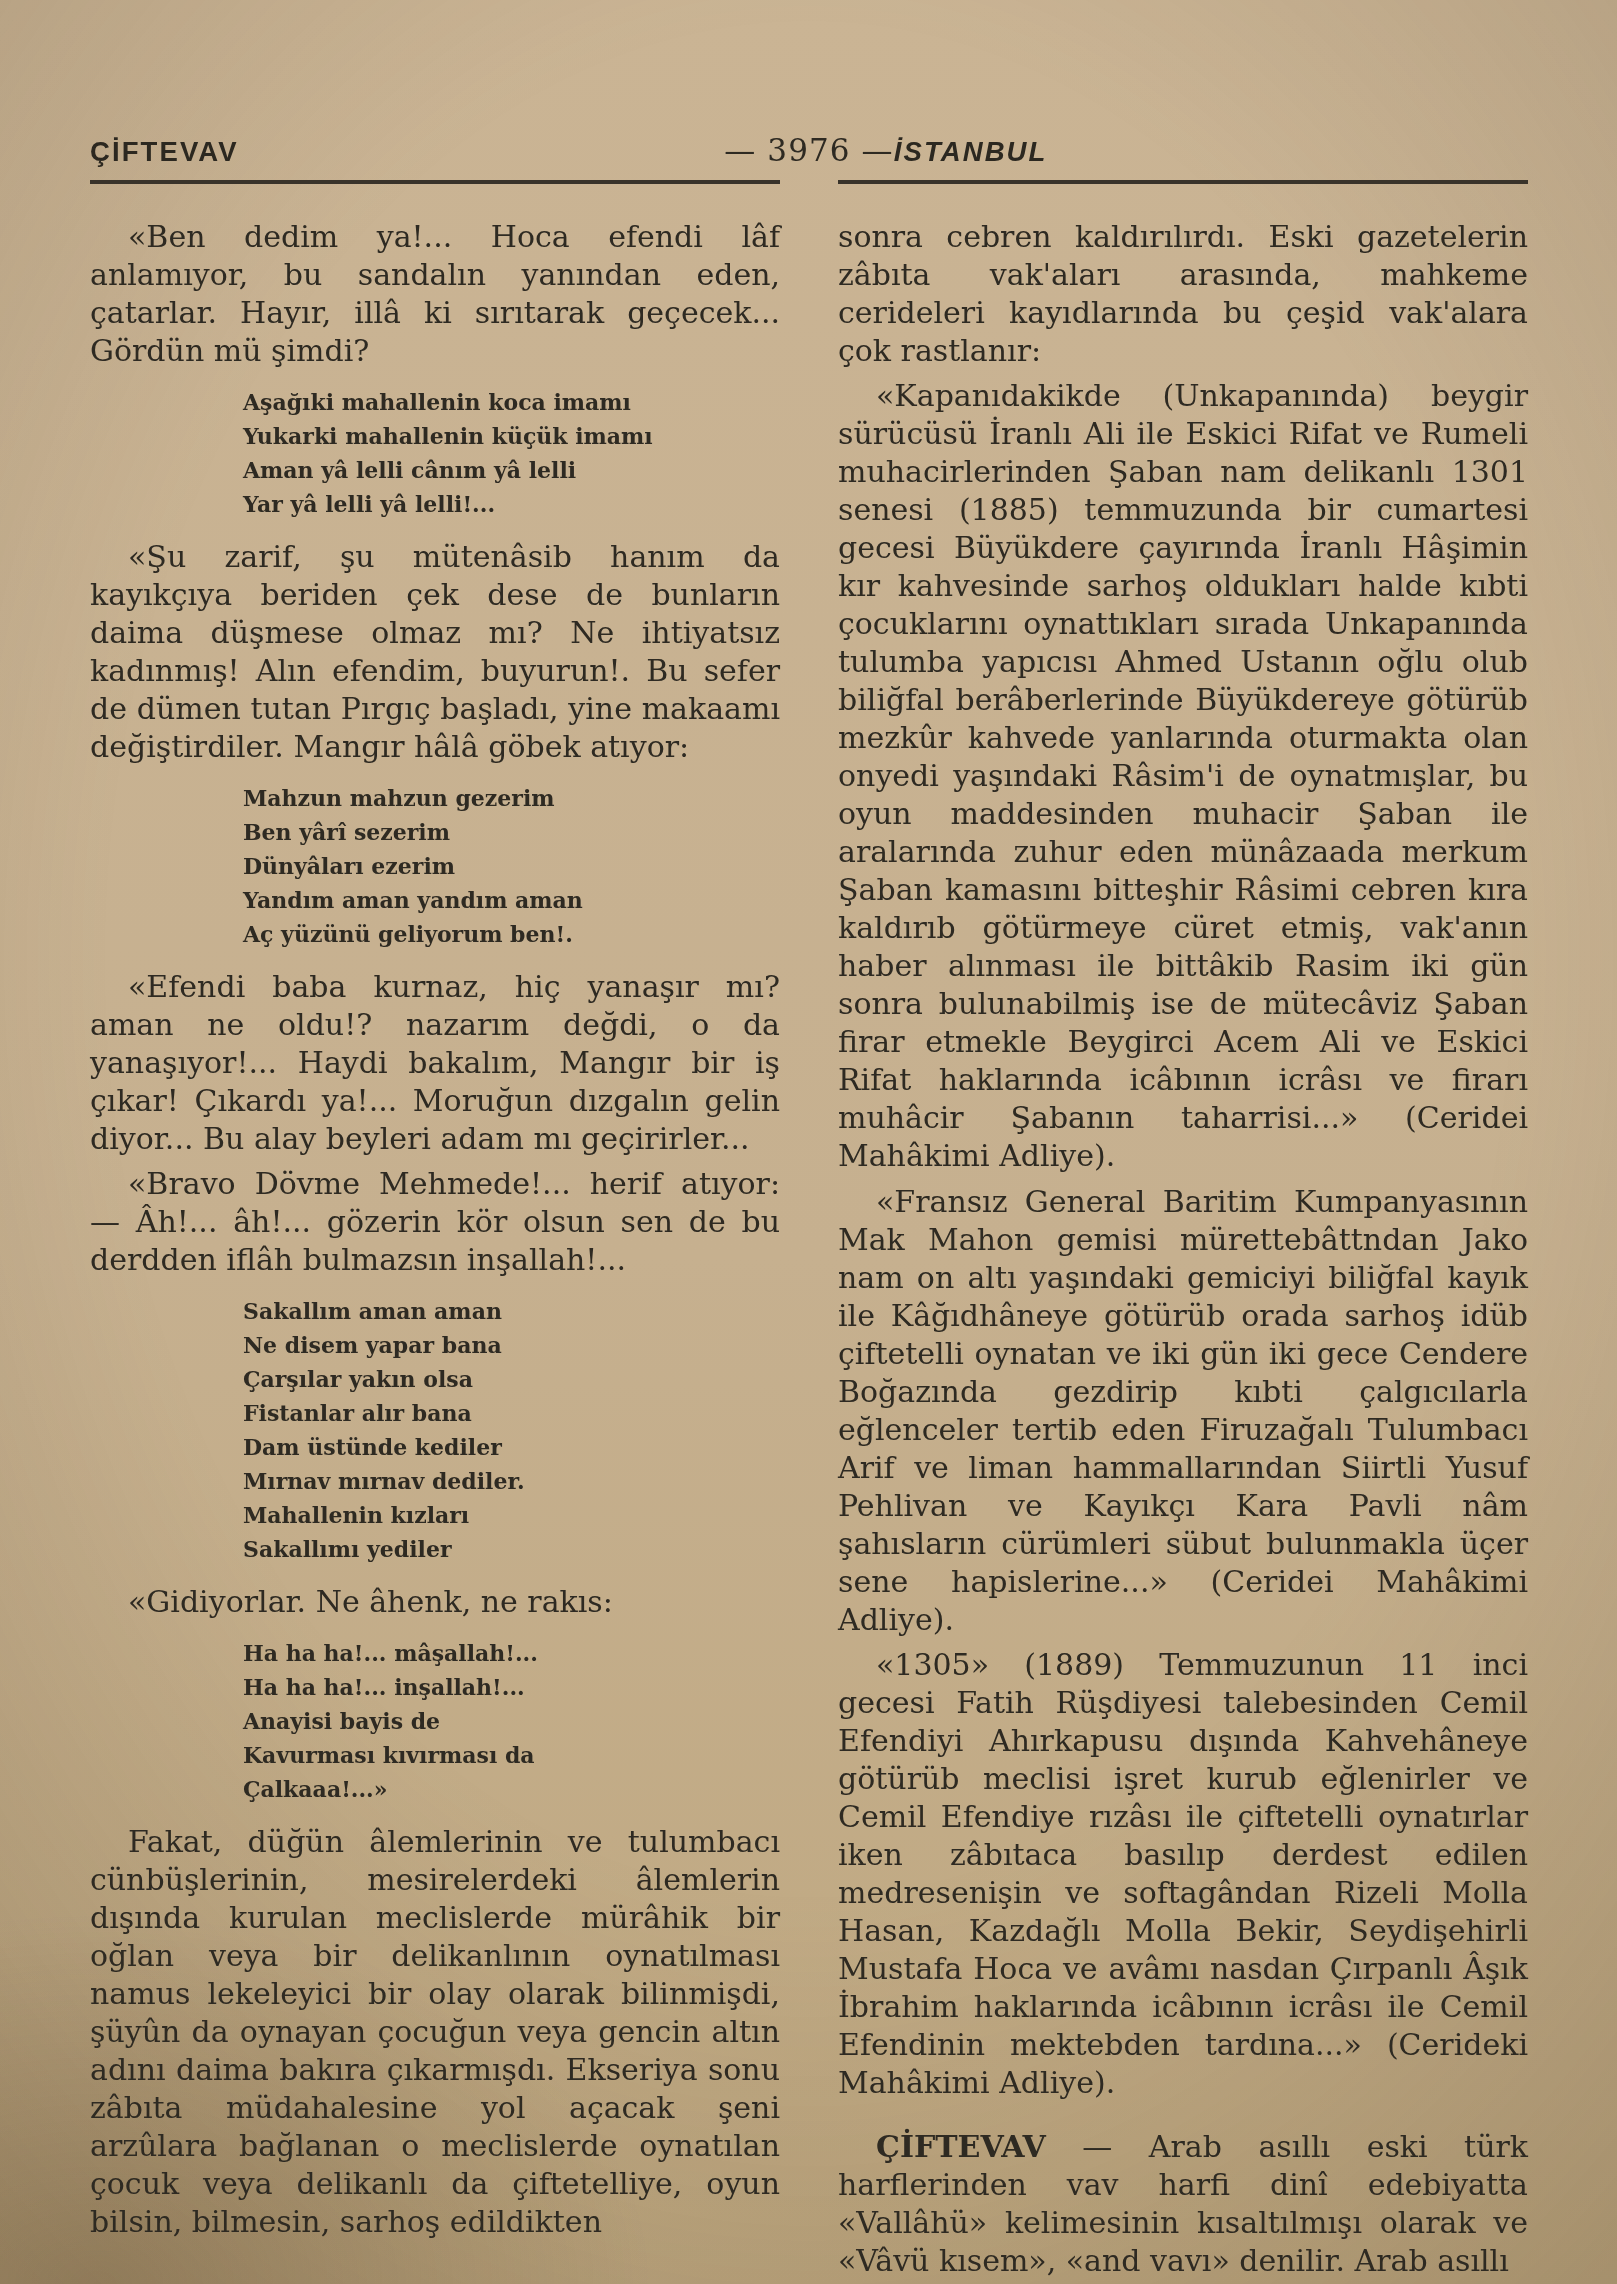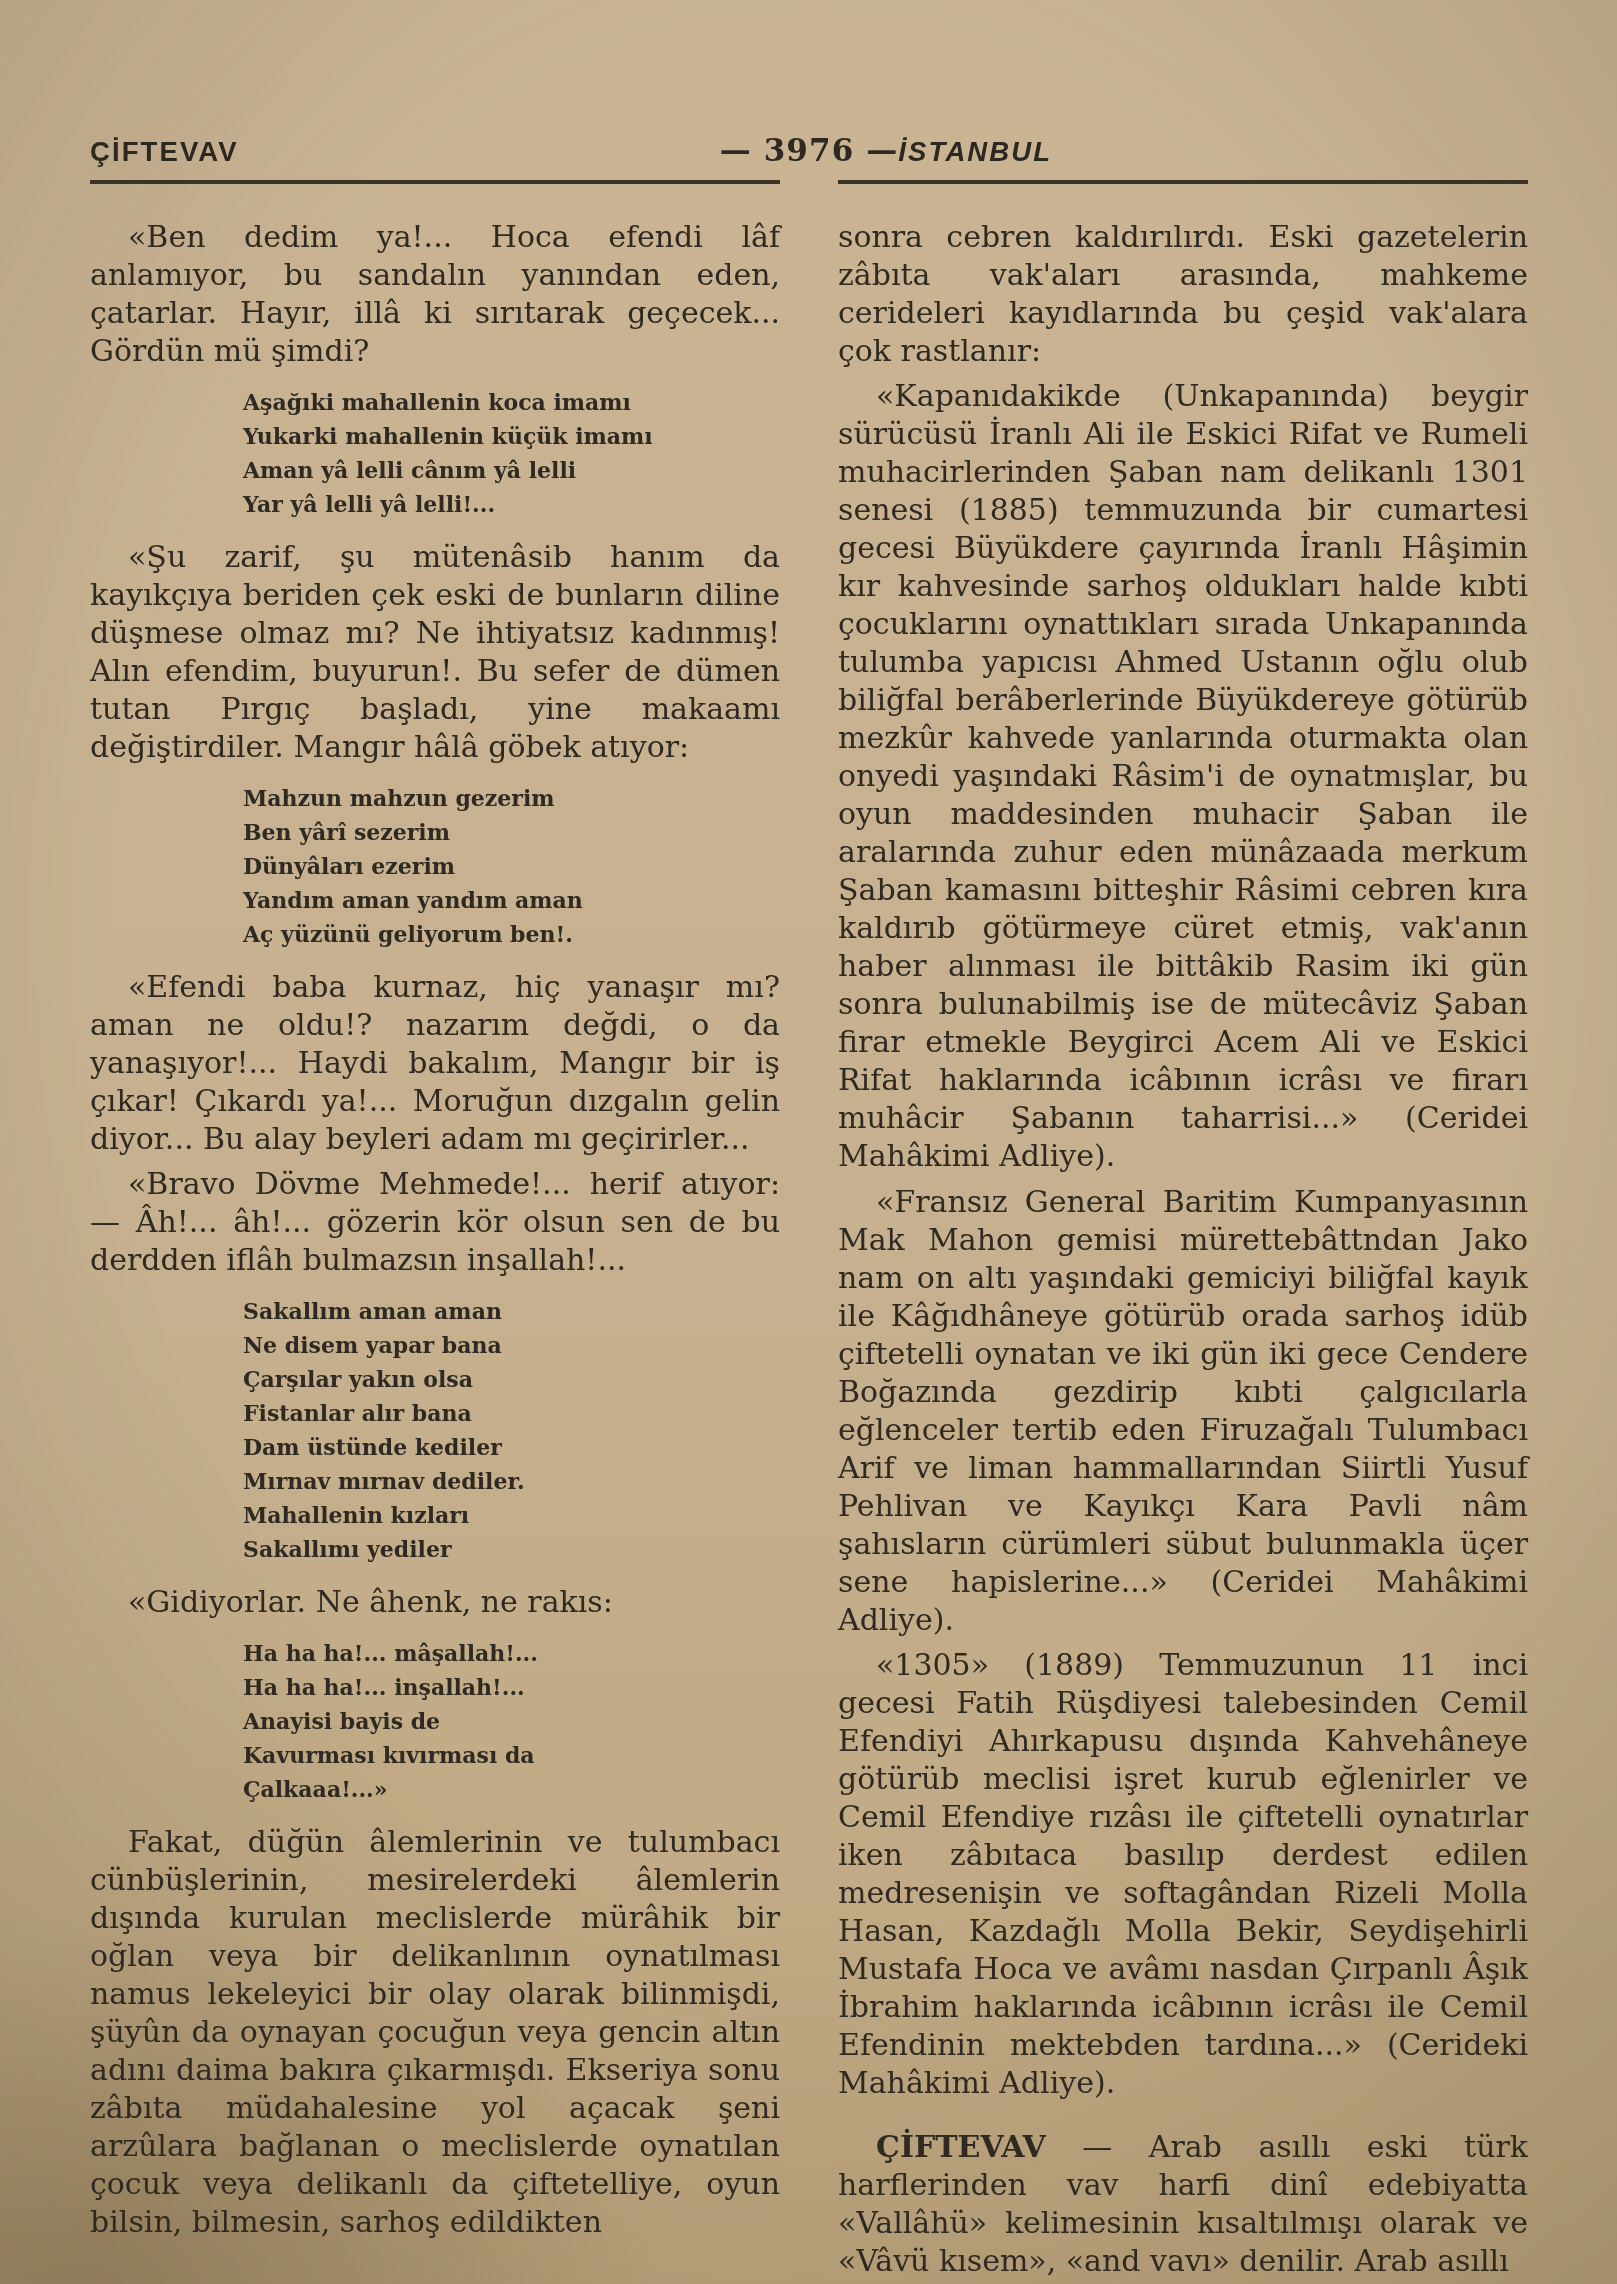--- a/index.html
+++ b/index.html
@@ -17,21 +17,21 @@
   }
   .page { padding: 132px 90px 0 90px; }
 
   .header {
     position: relative;
     display: flex;
     align-items: baseline;
     padding-bottom: 16px;
   }
   .hleft  { flex: 1; text-align: left; }
-  .hcenter{ flex: 0 0 auto; text-align: left; font-weight: bold; }
+  .hcenter{ flex: 0 0 auto; text-align: left; }
   .hright { flex: 1; text-align: left; font-style: italic; }
   .htitle {
     font-family: "Liberation Sans", "DejaVu Sans", sans-serif;
     font-weight: 700;
     font-size: 27.5px;
     letter-spacing: 2.1px;
     color: #2c2820;
   }
   .pagenum { font-size: 31px; letter-spacing: 1.1px; color: #2e2a22; }
   .rule { position: absolute; bottom: 0; height: 3.7px; background: #39332a; }
@@ -73,21 +73,21 @@
   </div>
 
   <div class="columns">
 
     <div class="col">
       <p class="para">«Ben dedim ya!... Hoca efendi lâf anlamıyor, bu sandalın yanından eden, çatarlar. Hayır, illâ ki sırıtarak geçecek... Gördün mü şimdi?</p>
       <div class="verse">Aşağıki mahallenin koca imamı
 Yukarki mahallenin küçük imamı
 Aman yâ lelli cânım yâ lelli
 Yar yâ lelli yâ lelli!...</div>
-      <p class="para">«Şu zarif, şu mütenâsib hanım da kayıkçıya beriden çek eski de bunların diline düşmese olmaz mı? Ne ihtiyatsız kadınmış! Alın efendim, buyurun!. Bu sefer de dümen tutan Pırgıç başladı, yine makaamı değiştirdiler. Mangır hâlâ göbek atıyor:</p>
+      <p class="para">«Şu zarif, şu mütenâsib hanım da kayıkçıya beriden çek dese de bunların daima düşmese olmaz mı? Ne ihtiyatsız kadınmış! Alın efendim, buyurun!. Bu sefer de dümen tutan Pırgıç başladı, yine makaamı değiştirdiler. Mangır hâlâ göbek atıyor:</p>
       <div class="verse">Mahzun mahzun gezerim
 Ben yârî sezerim
 Dünyâları ezerim
 Yandım aman yandım aman
 Aç yüzünü geliyorum ben!.</div>
       <p class="para">«Efendi baba kurnaz, hiç yanaşır mı? aman ne oldu!? nazarım değdi, o da yanaşıyor!... Haydi bakalım, Mangır bir iş çıkar! Çıkardı ya!... Moruğun dızgalın gelin diyor... Bu alay beyleri adam mı geçirirler...</p>
       <p class="para">«Bravo Dövme Mehmede!... herif atıyor: — Âh!... âh!... gözerin kör olsun sen de bu derdden iflâh bulmazsın inşallah!...</p>
       <div class="verse">Sakallım aman aman
 Ne disem yapar bana
 Çarşılar yakın olsa

